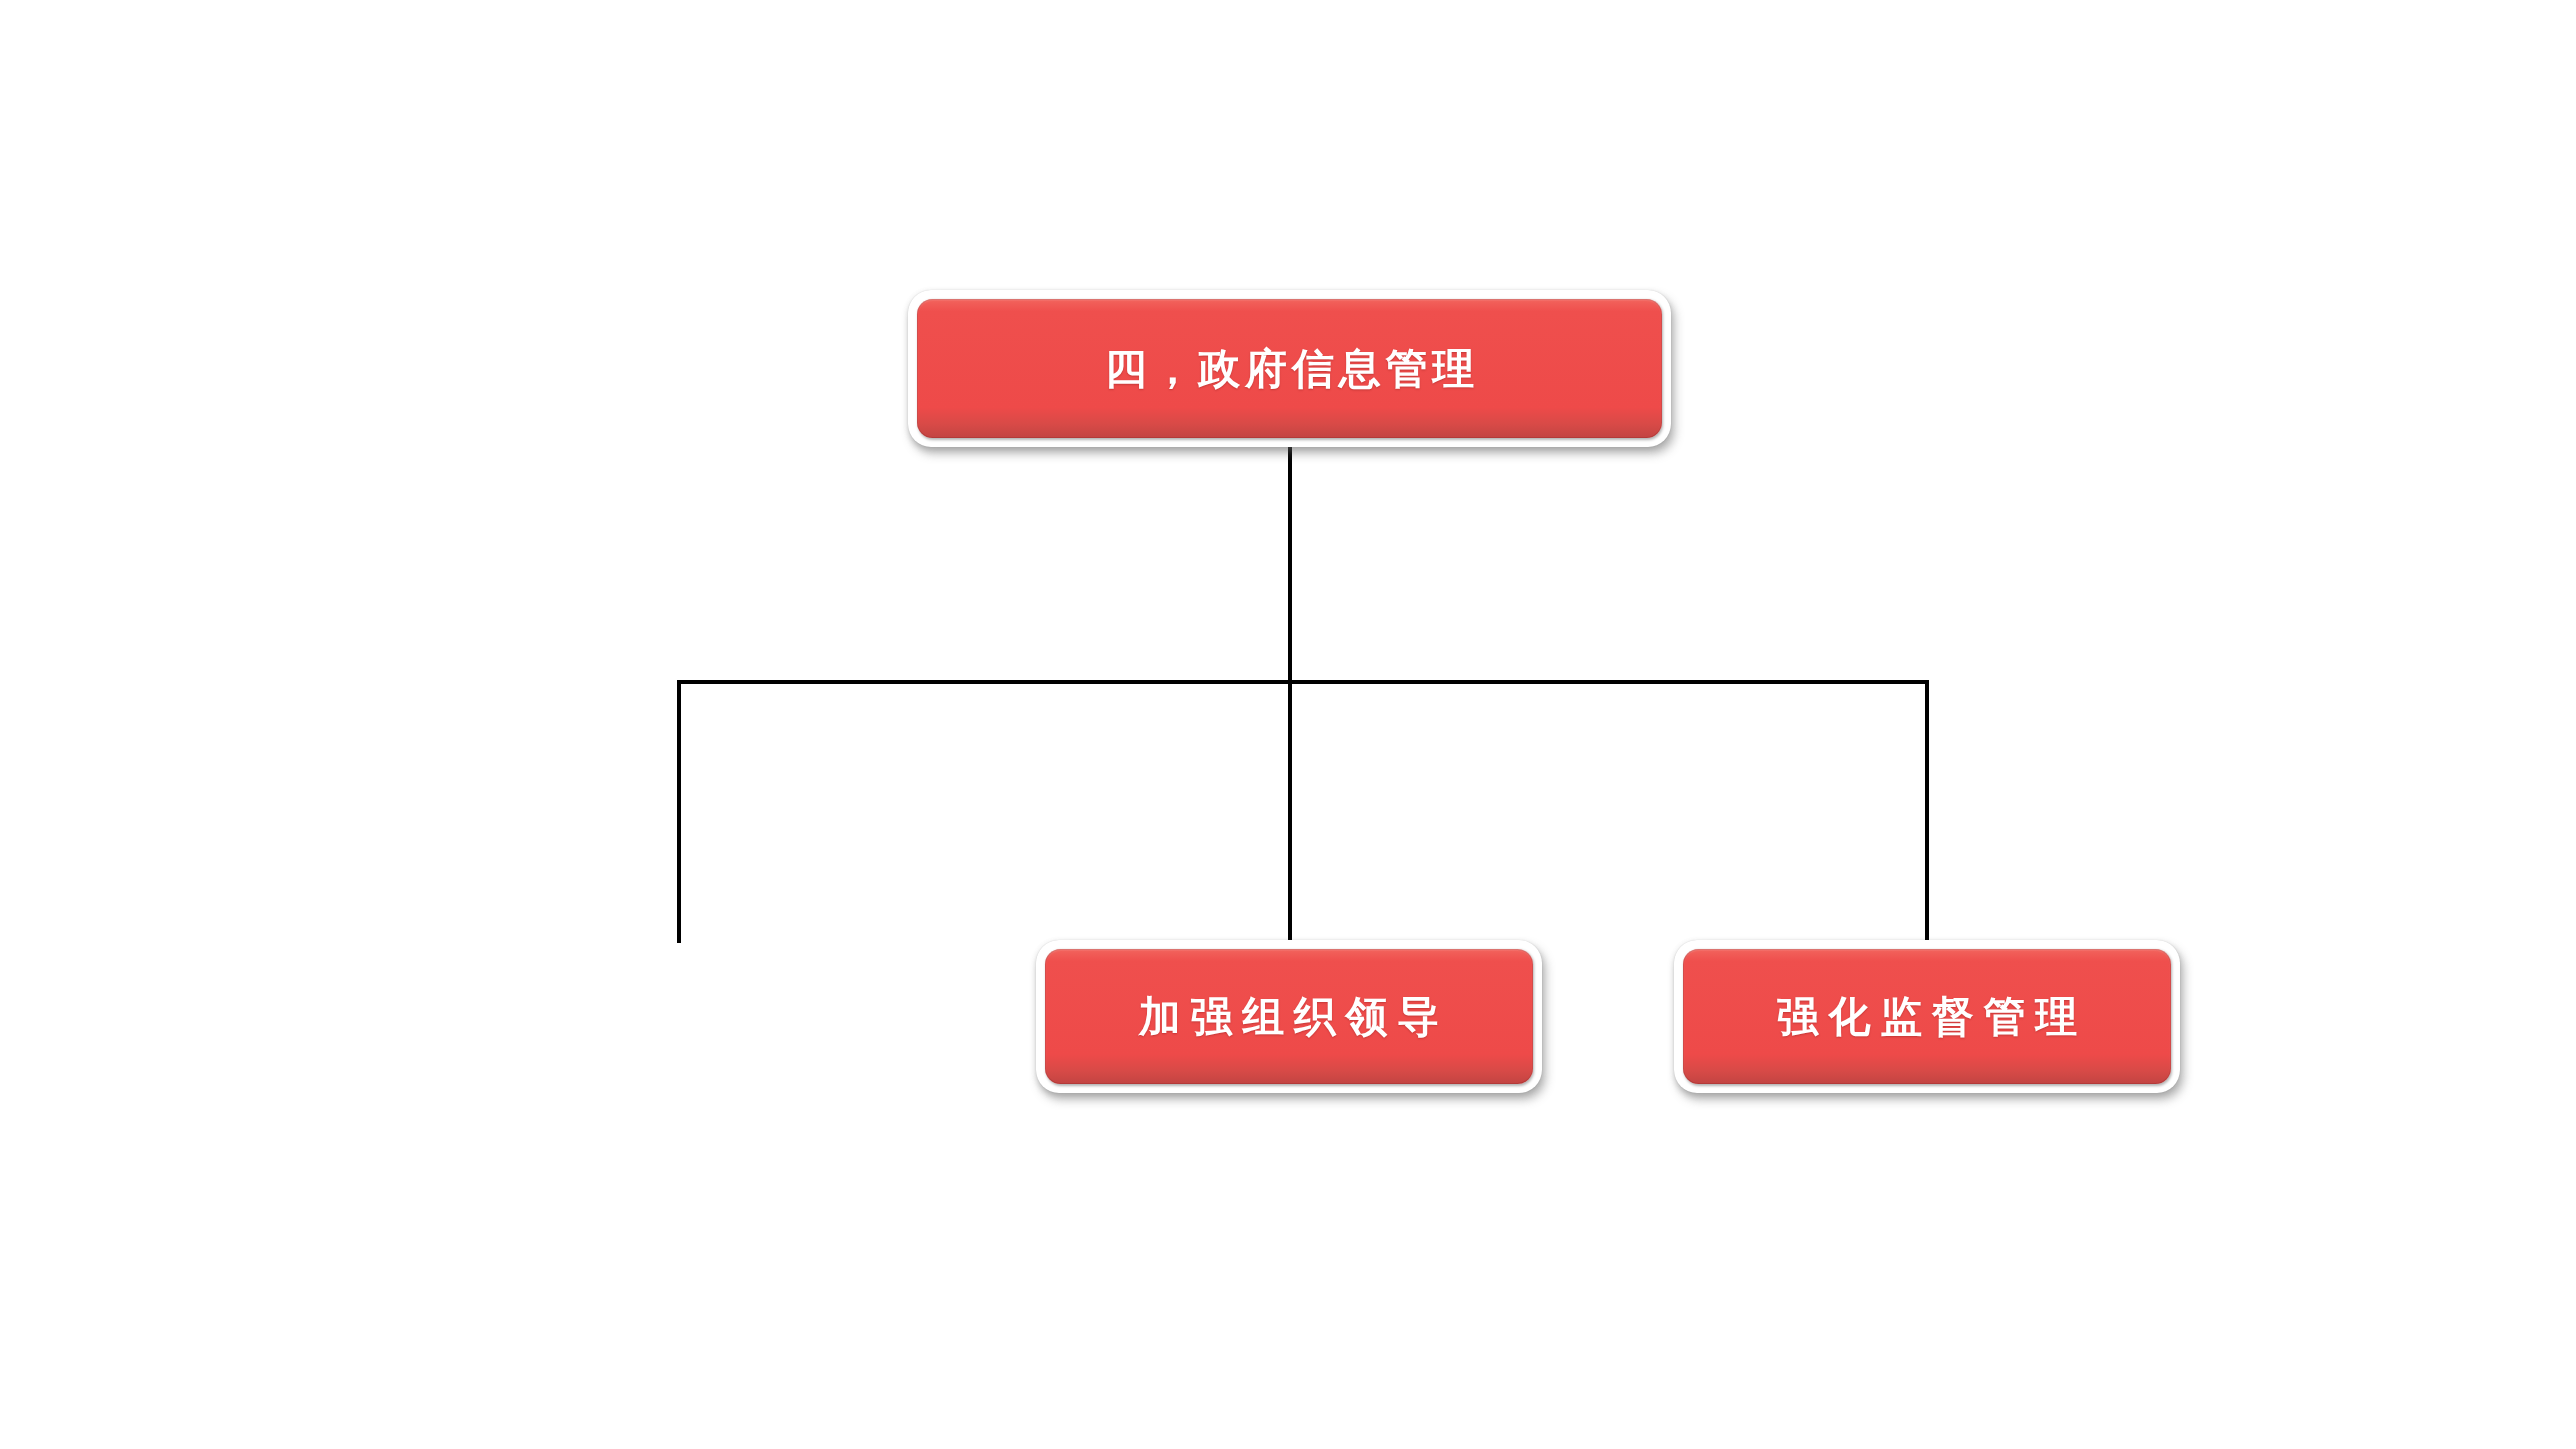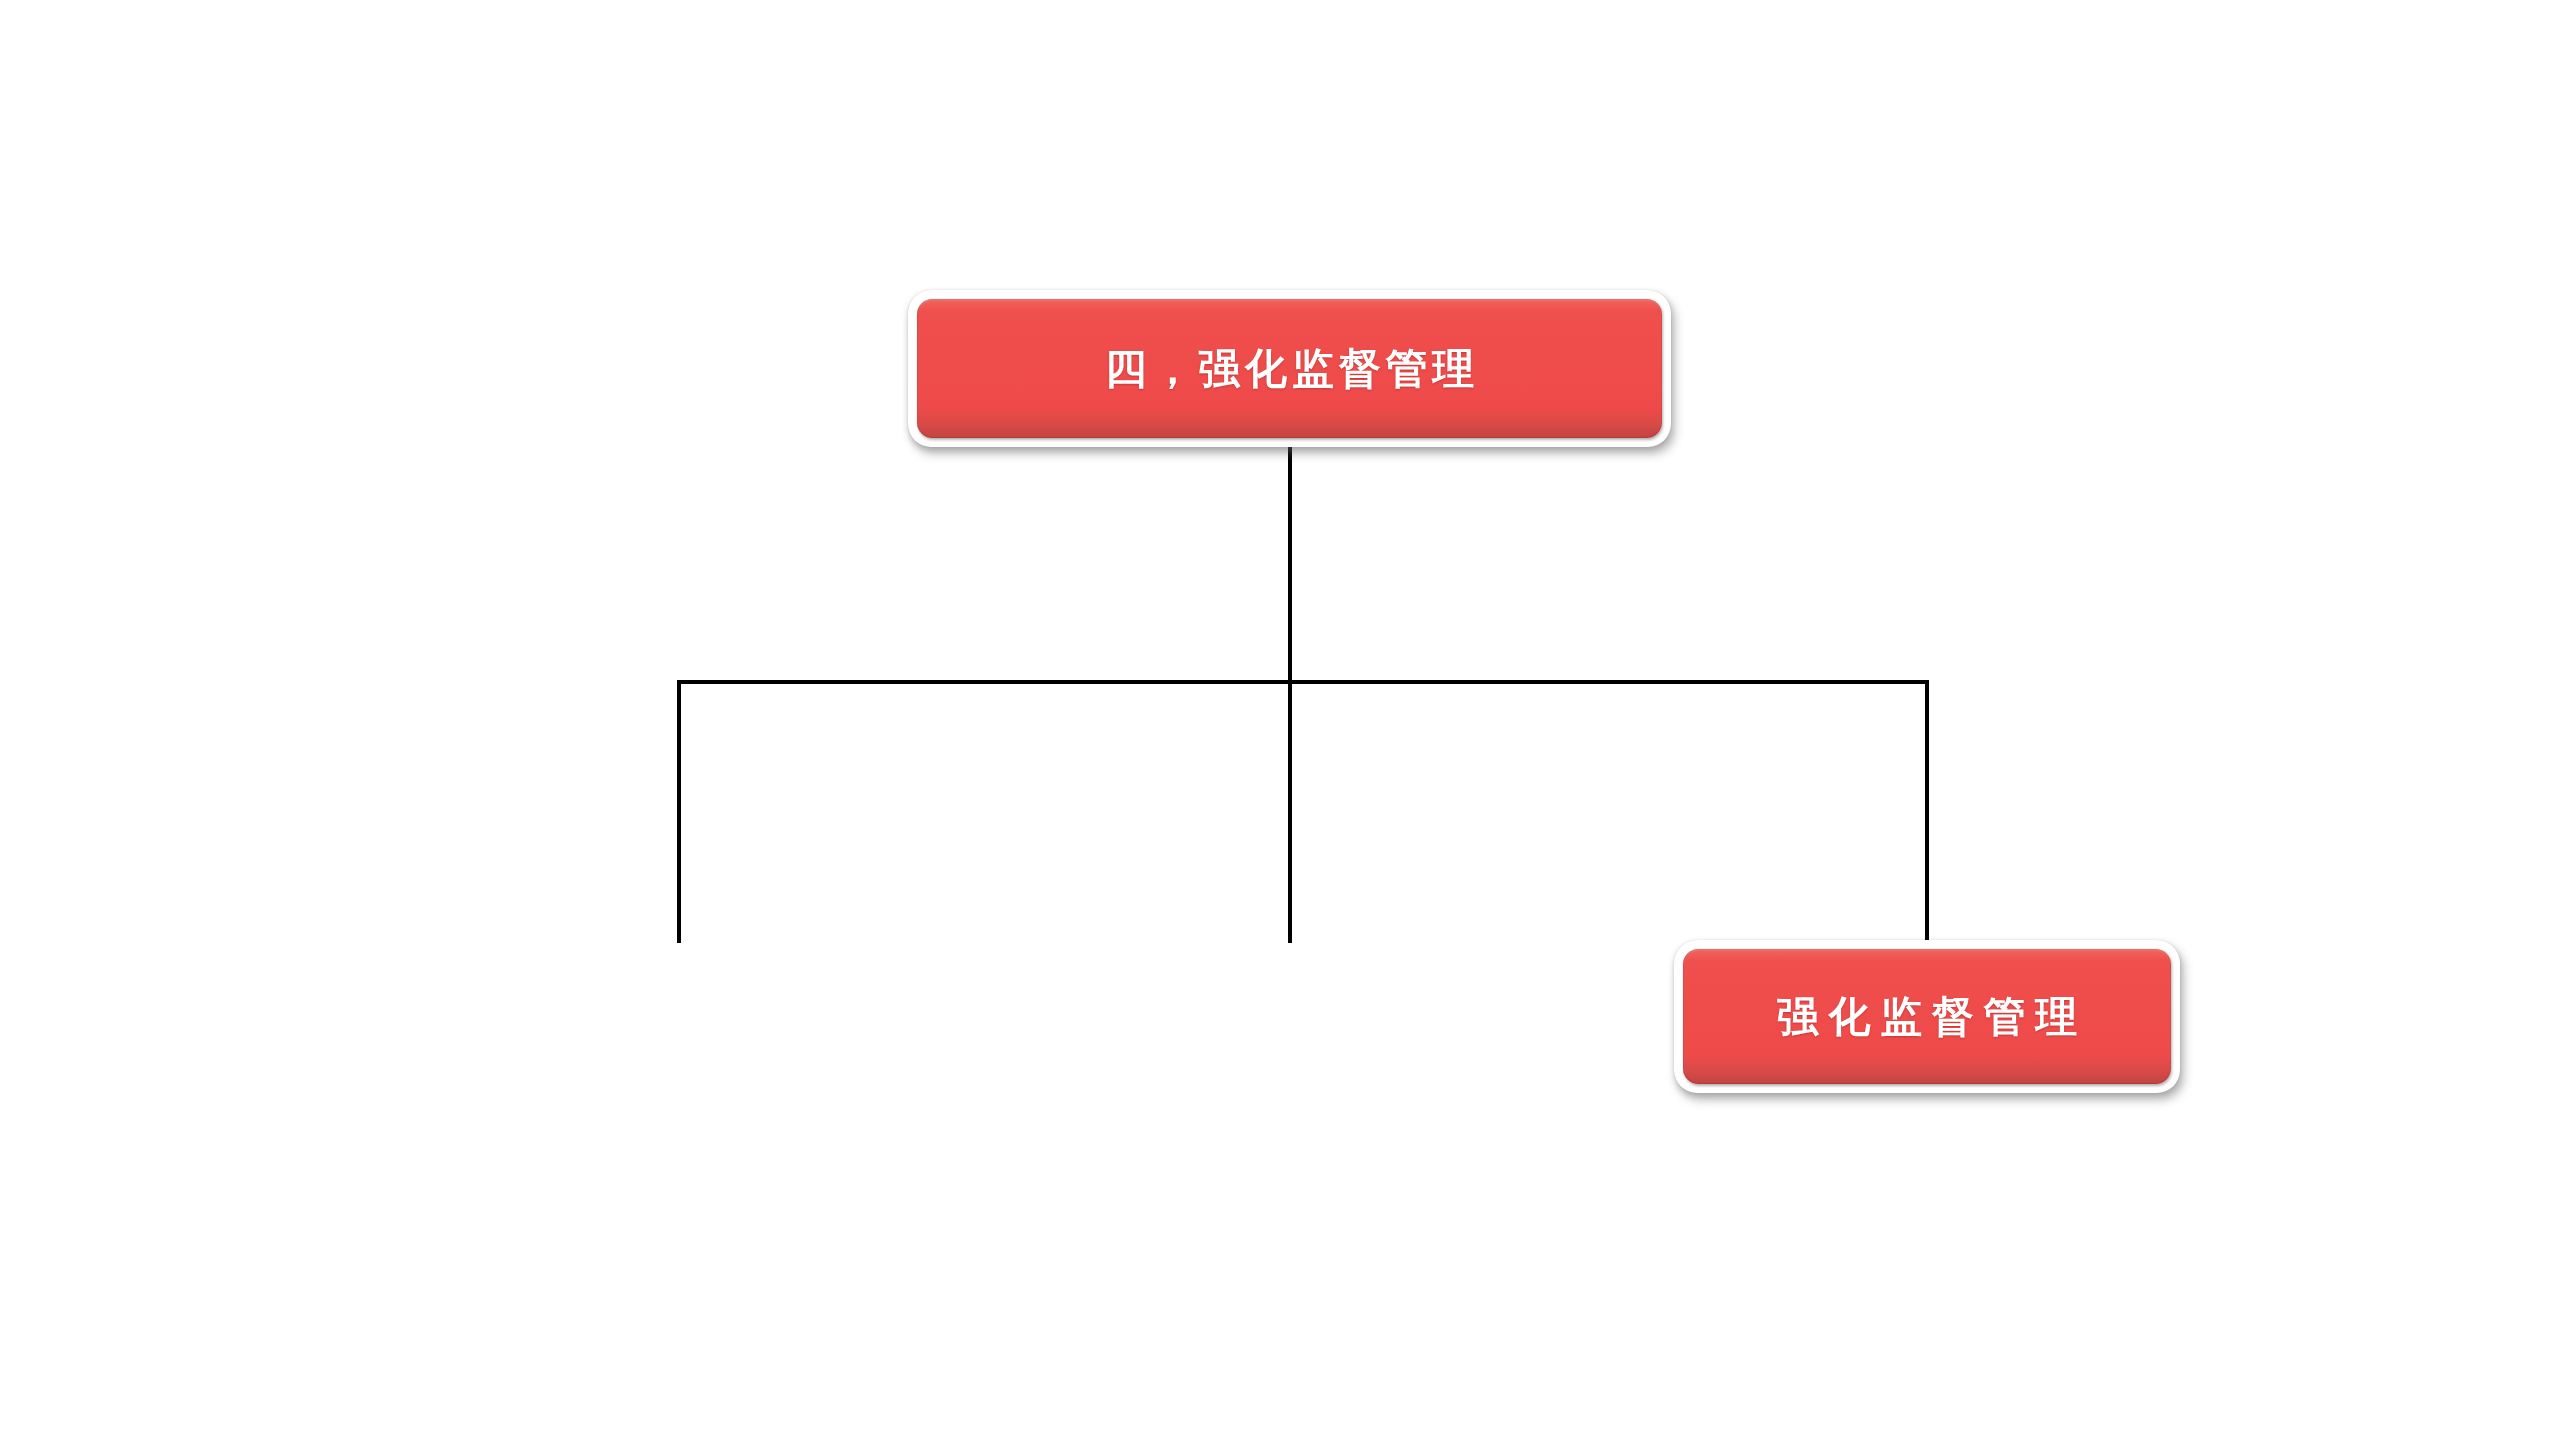--- a/index.html
+++ b/index.html
@@ -64,25 +64,30 @@
 <div class="canvas">
 
   <div class="line v" style="left:1288px; top:442px; height:241px;"></div>
   <div class="line h" style="left:677px; top:680px; width:1252px;"></div>
   <div class="line v" style="left:677px; top:680px; height:263px;"></div>
   <div class="line v" style="left:1288px; top:680px; height:263px;"></div>
   <div class="line v" style="left:1925px; top:680px; height:263px;"></div>
 
   <div class="node" style="left:908px; top:290px; width:763px; height:157px;">
     <div class="inner">
-      <span class="label root-label">四，强化监督管理</span>
+      <span class="label root-label">四，政府信息管理</span>
     </div>
   </div>
 
 
+  <div class="node" style="left:1036px; top:940px; width:506px; height:153px;">
+    <div class="inner">
+      <span class="label child-label">加强组织领导</span>
+    </div>
+  </div>
 
   <div class="node" style="left:1674px; top:940px; width:506px; height:153px;">
     <div class="inner">
       <span class="label child-label">强化监督管理</span>
     </div>
   </div>
 
 </div>
 
 

